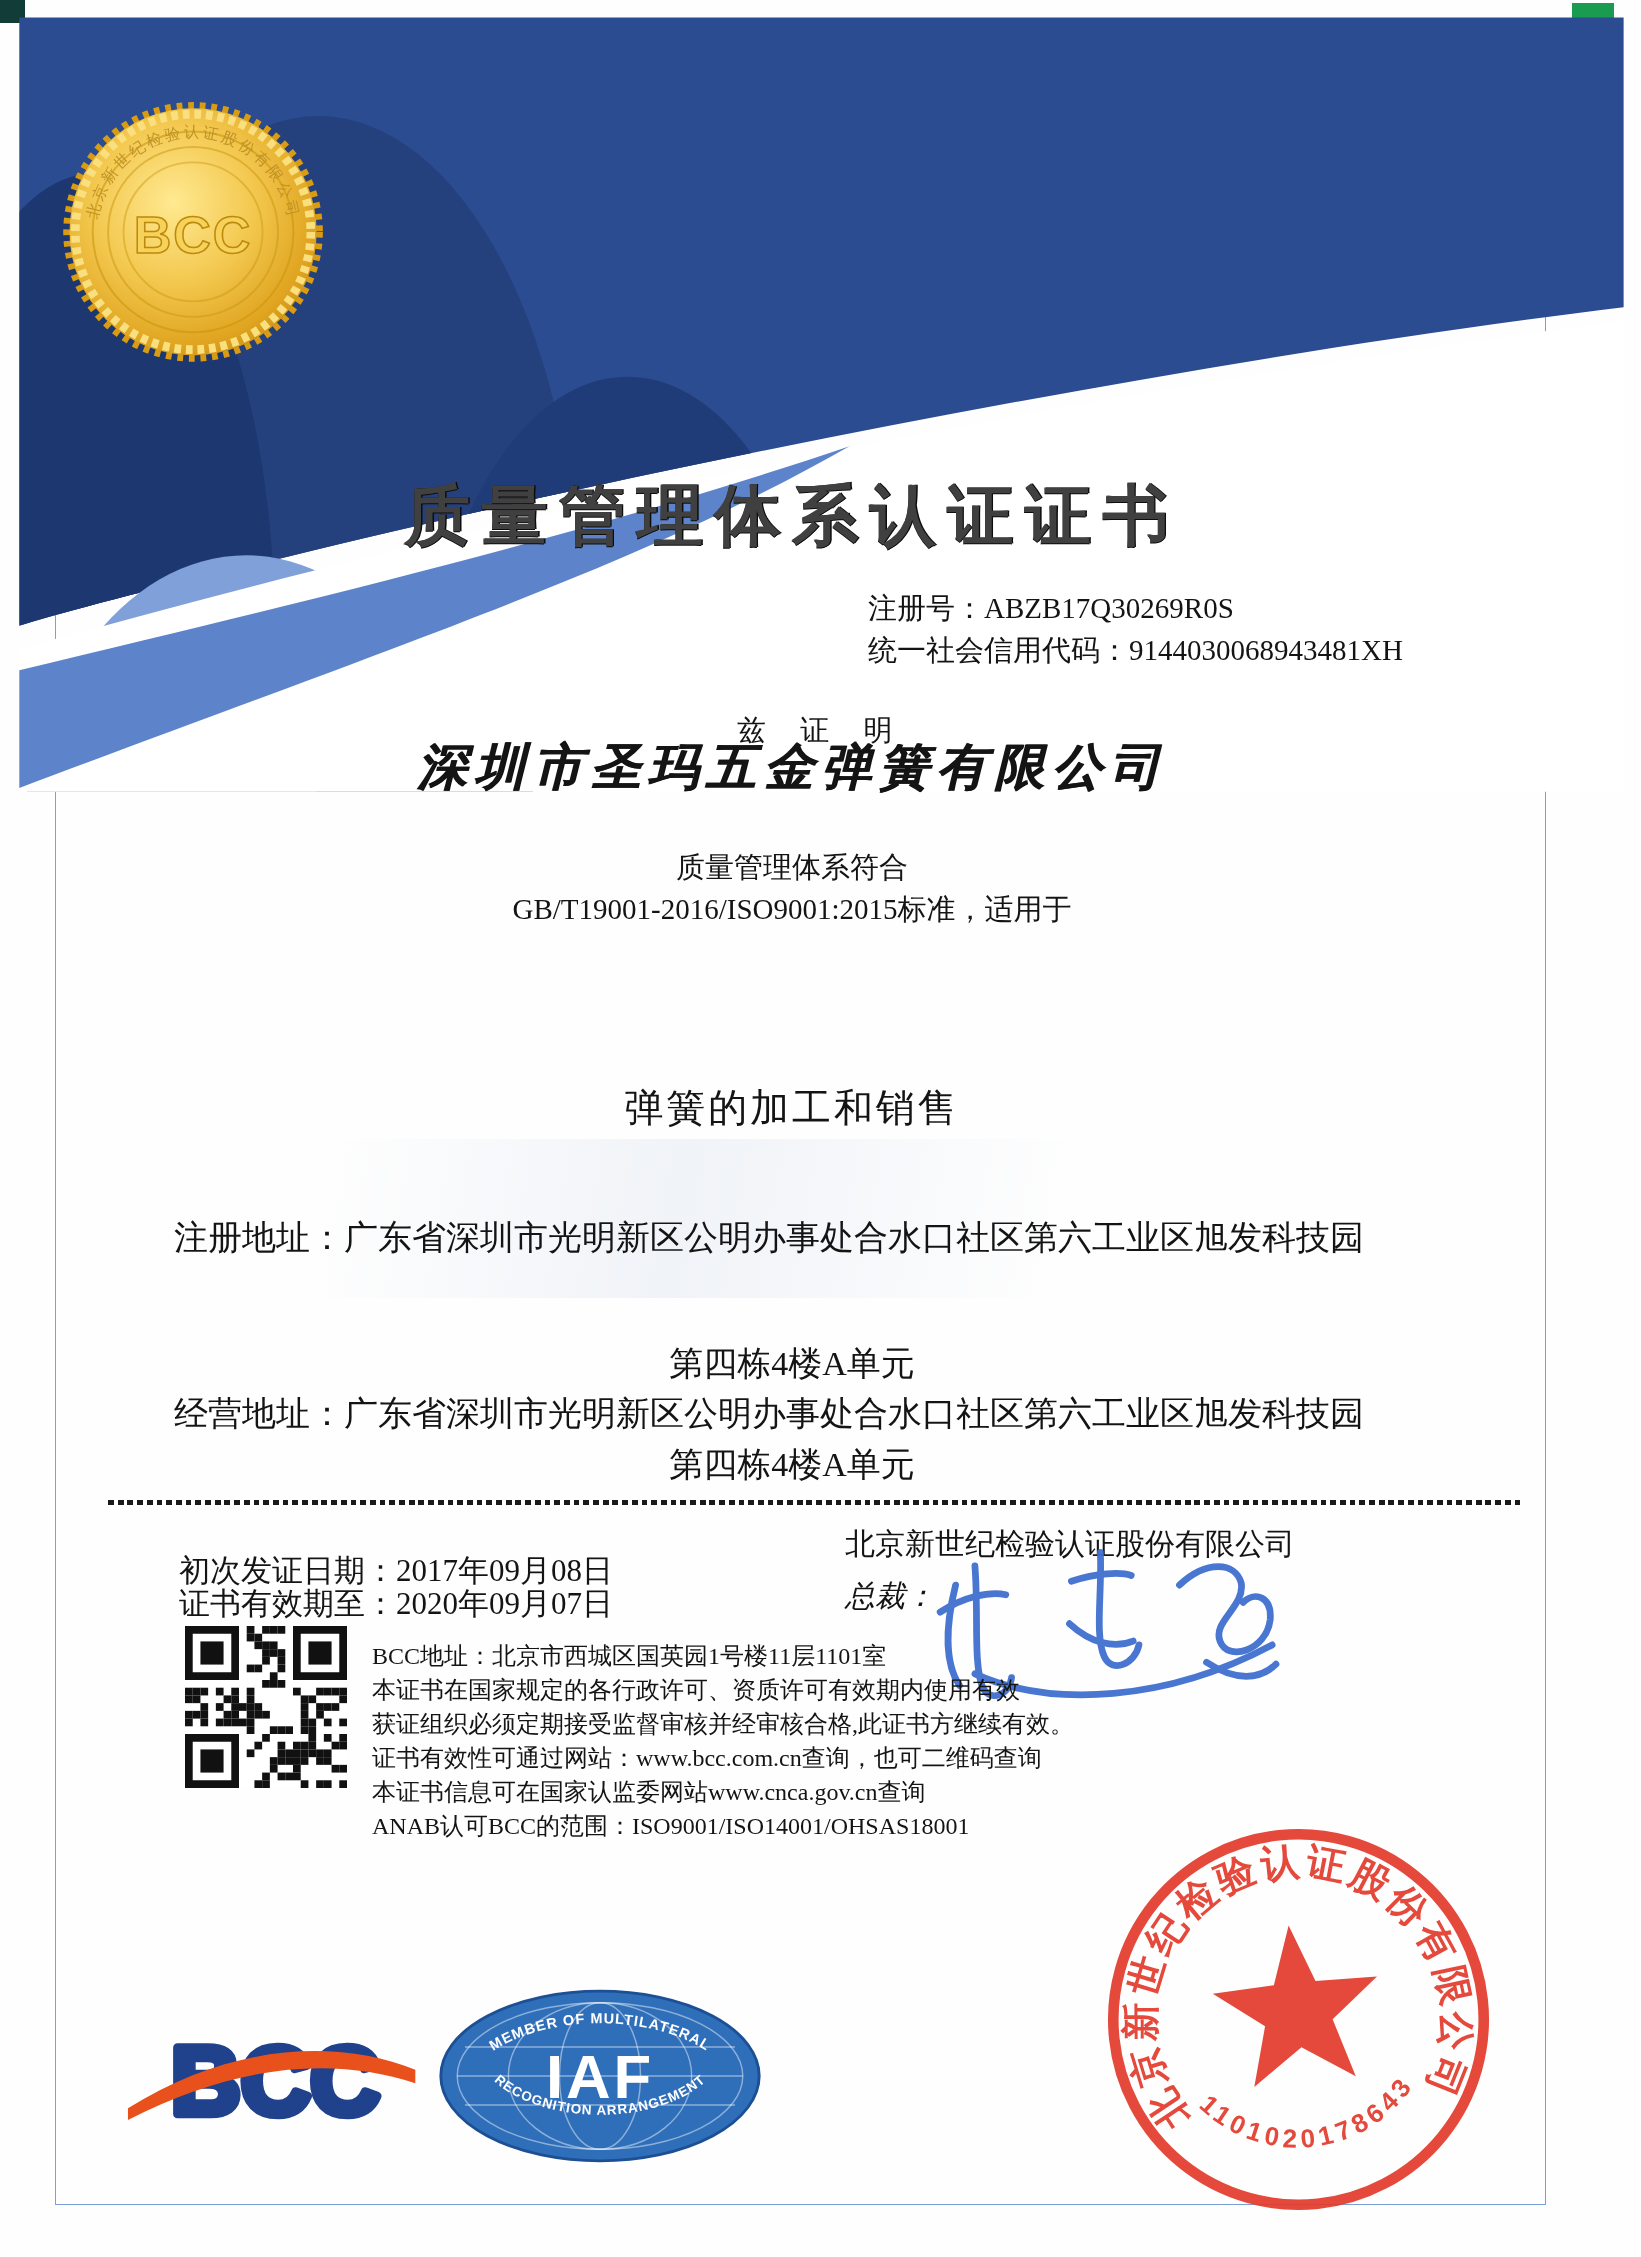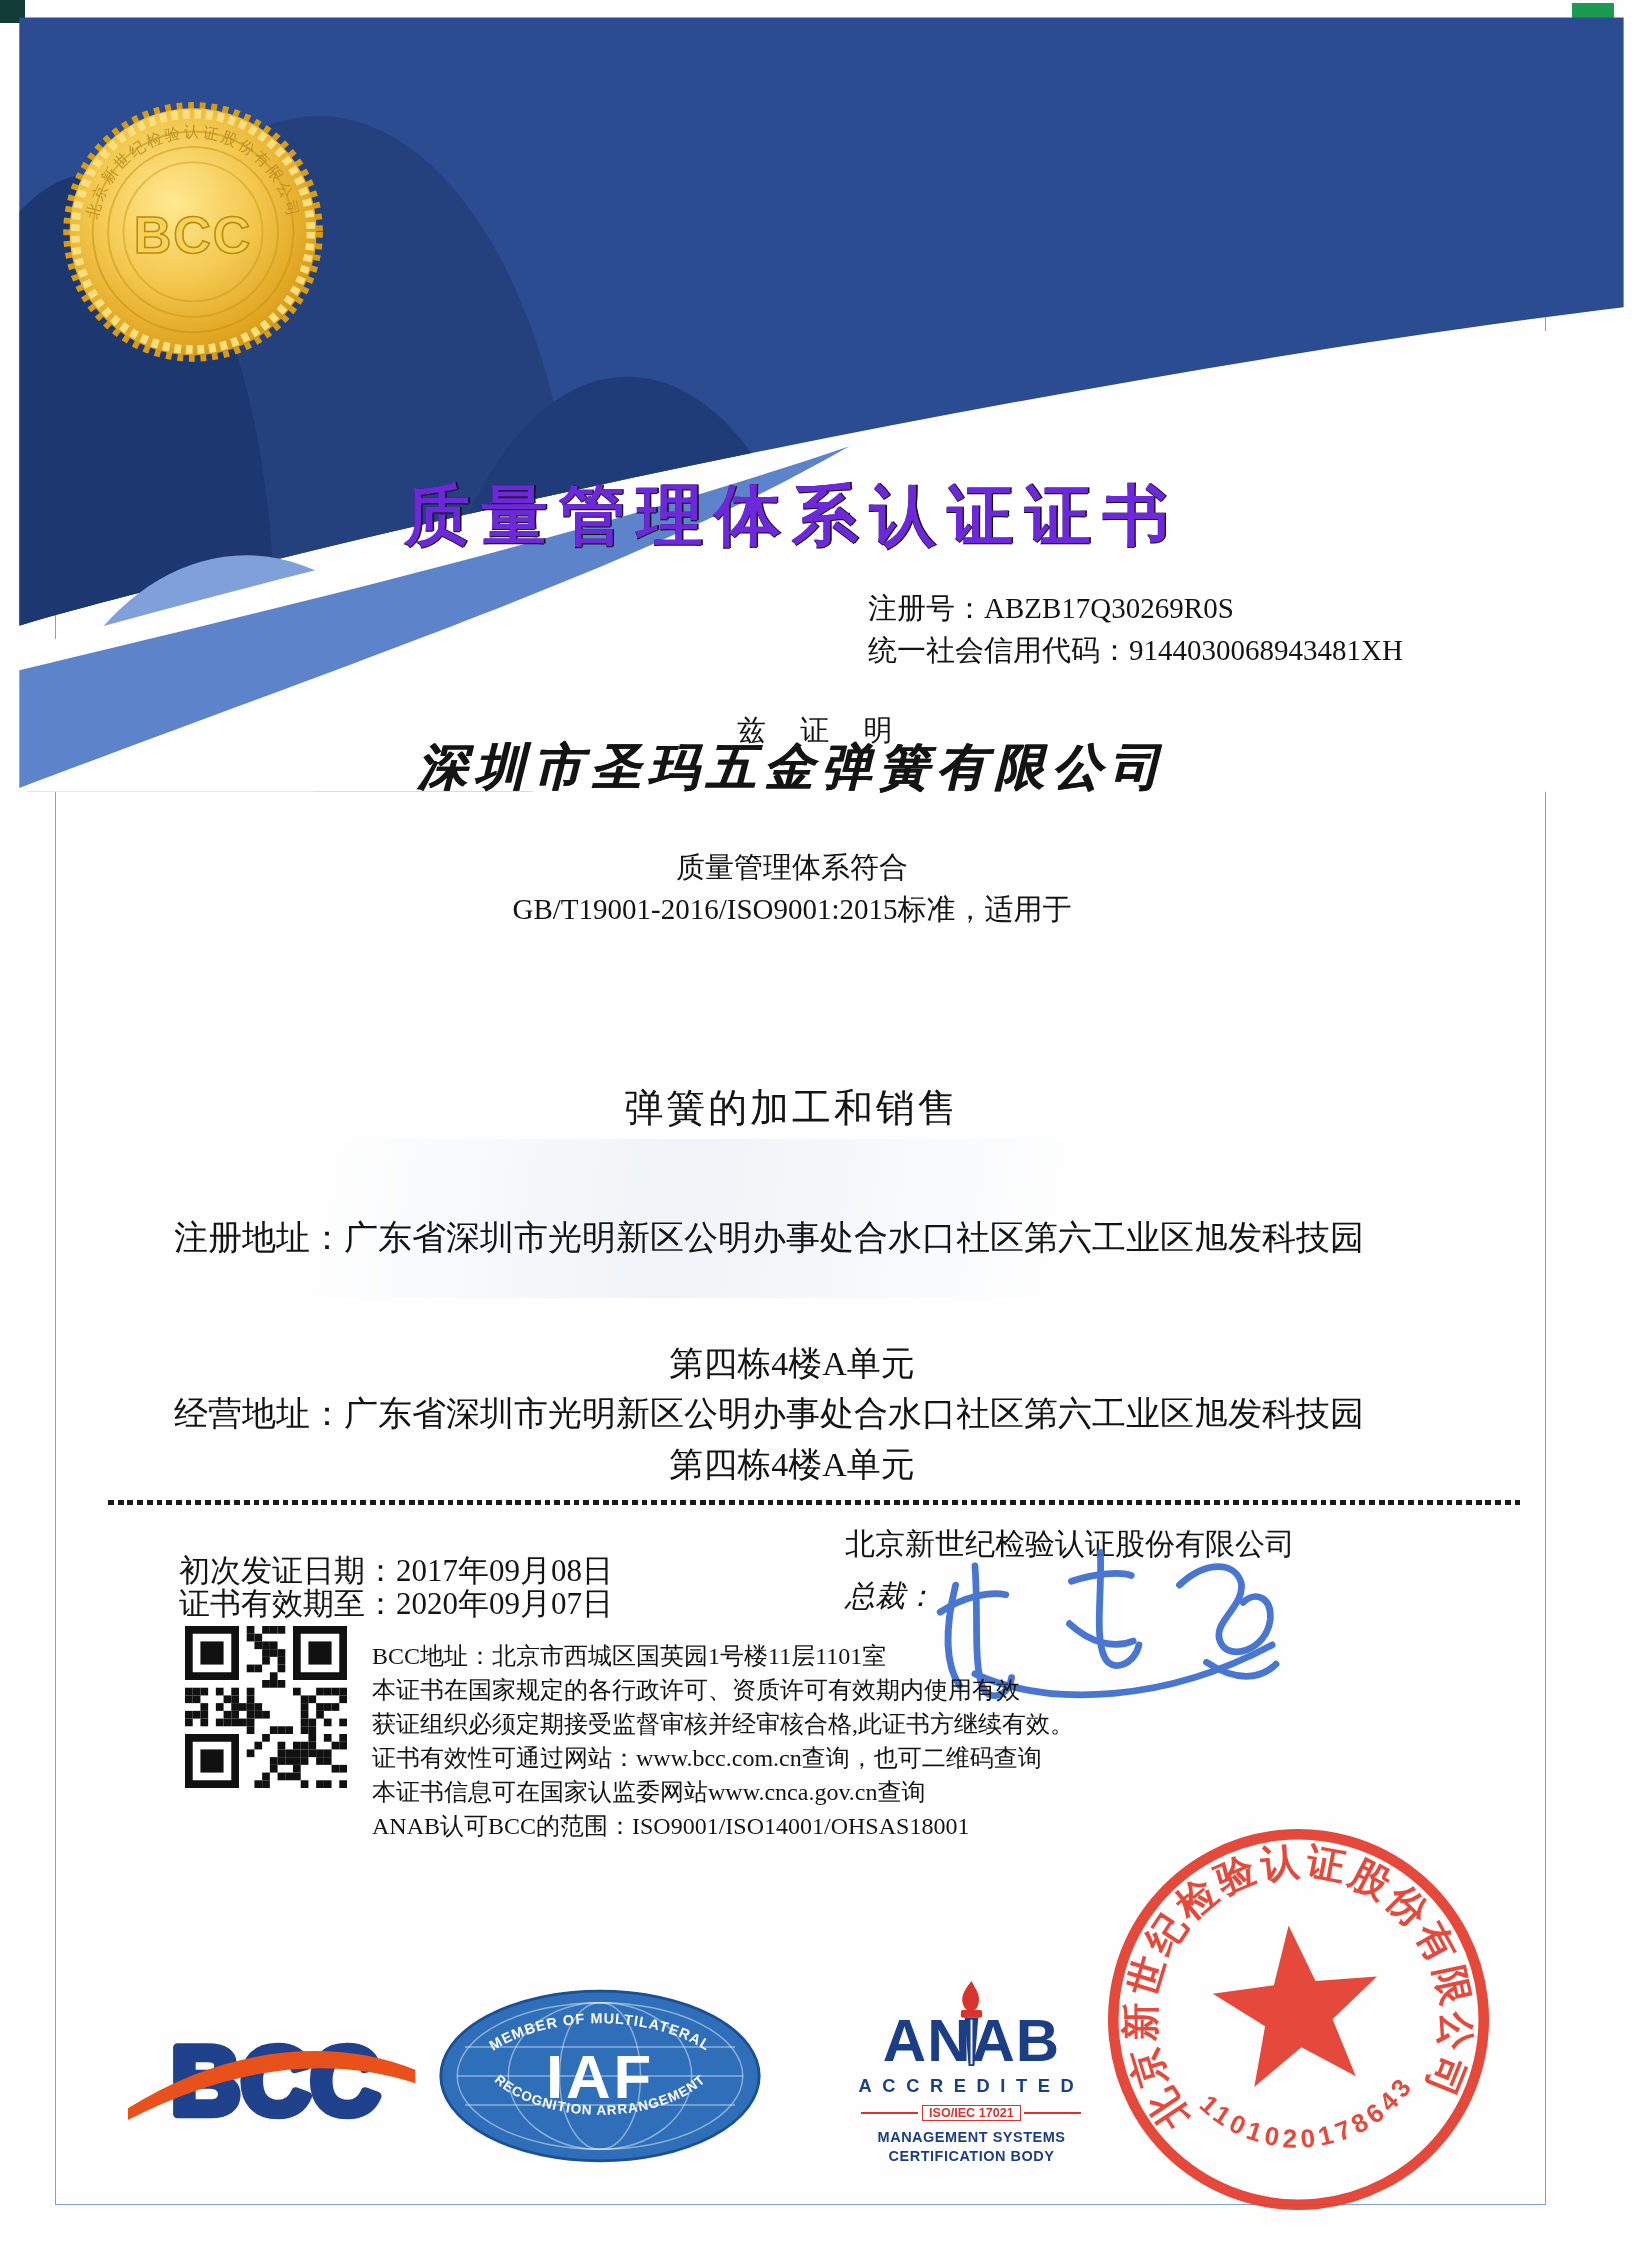--- a/index.html
+++ b/index.html
@@ -1,20 +1,20 @@
 <!DOCTYPE html>
 <html><head>
 <meta charset="utf-8">
 <style>
   html,body{margin:0;padding:0;background:#ffffff;}
   #page{position:relative;width:1641px;height:2257px;background:#fefefe;overflow:hidden;
         font-family:"Liberation Serif","DejaVu Serif",serif;color:#141414;}
   .abs{position:absolute;}
   .ctr{left:58px;width:1468px;text-align:center;}
-  .title{font-size:66px;font-weight:bold;letter-spacing:11.6px;color:#6d28d9;
+  .title{font-size:66px;font-weight:bold;letter-spacing:11.6px;color:#404040;
          text-shadow:1.4px 0 0 #0d0d0d,0 1px 0 #0d0d0d;}
   .reg{font-size:29px;line-height:42px;}
   .certify{font-size:29px;letter-spacing:13.5px;margin-top:24px;}
   .company{font-size:50px;font-weight:bold;letter-spacing:7.7px;text-shadow:1px 0 0 #111;font-style:italic;}
   .sub{font-size:29px;}
   .scope{font-size:39px;letter-spacing:2.9px;}
   .addr{font-size:34px;}
   .dates{font-size:31px;}
   .issuer{font-size:30px;}
   .fineprint div{font-size:24px;line-height:34px;white-space:nowrap;}
@@ -296,39 +296,20 @@
     </g>
     <text font-size="15" font-weight="bold" fill="#ffffff" letter-spacing="1" font-family="Liberation Sans, DejaVu Sans, sans-serif">
       <textPath href="#iafTop" startOffset="50%" text-anchor="middle">MEMBER OF MULTILATERAL</textPath>
     </text>
     <text x="170" y="115" text-anchor="middle" font-size="64" font-weight="bold" fill="#ffffff" letter-spacing="3" font-family="Liberation Sans, DejaVu Sans, sans-serif">IAF</text>
     <text font-size="14" font-weight="bold" fill="#ffffff" letter-spacing="1" font-family="Liberation Sans, DejaVu Sans, sans-serif">
       <textPath href="#iafBot" startOffset="50%" text-anchor="middle">RECOGNITION ARRANGEMENT</textPath>
     </text>
   </svg>
 
-  <div class="abs anab-wrap" style="left:846px;top:1981px;">
-    <svg class="abs" style="left:109px;top:0;" width="33" height="87" viewBox="0 0 34 90">
-      <path d="M17,0 C9,10 5,17 9,26 C12,33 22,33 24,24 C27,15 21,8 17,0 Z" fill="#d6342c"></path>
-      <rect x="6" y="30" width="22" height="8" rx="2" fill="#d6342c"></rect>
-      <path d="M10,38 L24,38 L20,88 L14,88 Z" fill="#1c3e85"></path>
-      <line x1="17" y1="40" x2="17" y2="86" stroke="#ffffff" stroke-width="2"></line>
-    </svg>
-    <div class="anab-word">ANAB</div>
-    <div class="anab-accredited">ACCREDITED</div>
-    <div class="anab-divider">
-      <div class="ln"></div>
-      <div class="anab-badge">ISO/IEC 17021</div>
-      <div class="ln"></div>
-    </div>
-    <div class="anab-sys">
-      <div>MANAGEMENT SYSTEMS</div>
-      <div>CERTIFICATION BODY</div>
-    </div>
-  </div>
 
   <svg class="abs" style="left:1094px;top:1815px;transform:rotate(-6deg);" width="409" height="409" viewBox="0 0 424 424">
     <defs>
       <path id="stampArc" d="M89,298 A150,150 0 1 1 335,298" fill="none"></path>
       <path id="stampNumArc" d="M84,268 A145,145 0 0 0 340,268" fill="none"></path>
     </defs>
     <g opacity=".92">
       <circle cx="212" cy="212" r="192" fill="none" stroke="#e23a2b" stroke-width="11"></circle>
       <polygon fill="#e23a2b" points="212,114 233.7,174.1 297.6,176.2 247.2,215.4 264.9,276.8 212,241 159.1,276.8 176.8,215.4 126.4,176.2 190.3,174.1"></polygon>
       <text font-size="40" fill="#e23a2b" font-weight="bold" letter-spacing="4">

